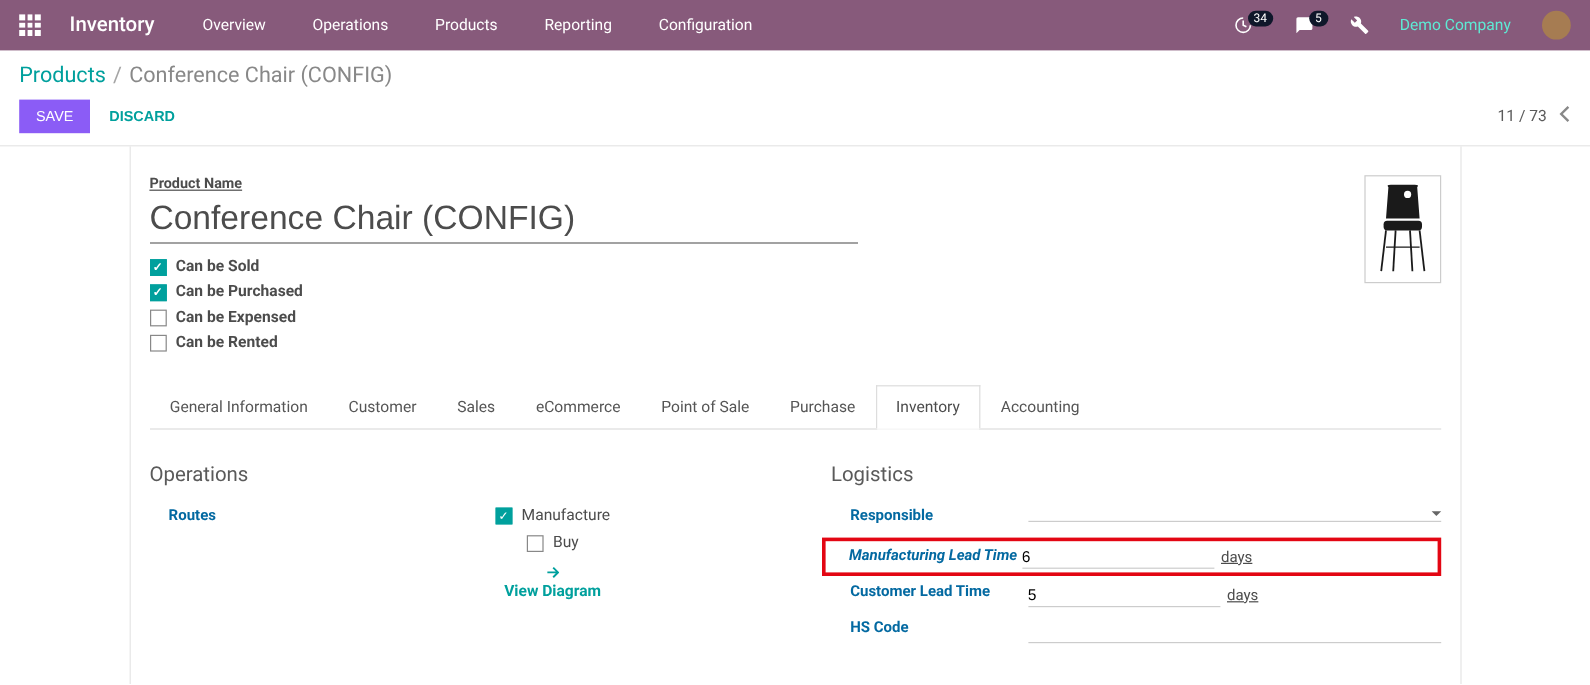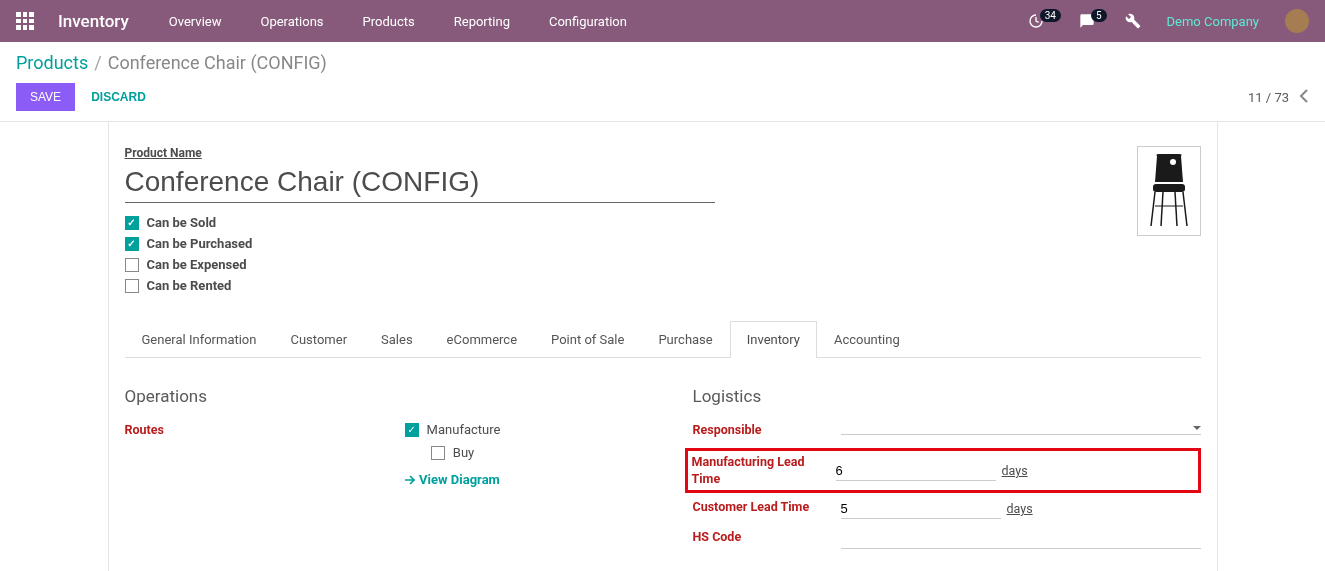--- a/index.html
+++ b/index.html
@@ -39,31 +39,31 @@
 .checkbox { width: 14px; height: 14px; border: 1px solid #888; display: flex; align-items: center; justify-content: center; cursor: pointer; }
 .checkbox.checked { background: #00a09d; border-color: #00a09d; color: #fff; font-size: 10px; }
 .tabs { display: flex; border-bottom: 1px solid #ddd; margin-top: 22px; }
 .tab { padding: 10px 16px; font-size: 13px; color: #555; cursor: pointer; border: 1px solid transparent; border-bottom: none; }
 .tab.active { border-color: #ddd; background: #fff; position: relative; color: #4c4c4c; }
 .tab.active::after { content: ""; position: absolute; left: 0; right: 0; bottom: -1px; height: 1px; background: #fff; }
 .tab-body { display: flex; gap: 60px; padding-top: 28px; }
 .col { flex: 1; }
 .section-title { font-size: 17px; color: #5a5a5a; margin-bottom: 16px; }
 .field-row { display: flex; margin-bottom: 10px; }
-.field-label { width: 148px; font-size: 12.5px; font-weight: 700; color: #b91c1c; line-height: 1.3; }
+.field-label { width: 148px; font-size: 12.5px; font-weight: 700; color: #0369a1; line-height: 1.3; margin-left: 16px; }
 .field-value { flex: 1; display: flex; align-items: center; gap: 6px; }
 .sub-list { display: flex; flex-direction: column; gap: 8px; }
 .route-row { display: flex; align-items: center; gap: 8px; font-size: 13px; color: #4c4c4c; }
-.view-diagram { color: #00a09d; font-weight: 700; font-size: 13px; cursor: pointer; display: flex; align-items: center; gap: 4px; margin-top: 4px; }
+.view-diagram { color: #00a09d; font-weight: 700; font-size: 13px; cursor: pointer; display: flex; align-items: center; gap: 4px; margin-top: 4px; flex-direction: column; }
 .input-line { border: none; border-bottom: 1px solid #ccc; font-size: 13px; padding: 2px 0; width: 160px; background: transparent; outline: none; }
 .unit { font-size: 12.5px; color: #4c4c4c; text-decoration: underline; }
 .responsible-line { border-bottom: 1px solid #ccc; flex: 1; display: flex; justify-content: flex-end; padding-bottom: 4px; }
 .caret { width: 0; height: 0; border-left: 4px solid transparent; border-right: 4px solid transparent; border-top: 4px solid #666; cursor: pointer; }
 .highlight-box { border: 3px solid #e30613; padding: 3px 10px 3px 4px; margin-left: -8px; margin-bottom: 6px; display: flex; align-items: center; }
-.highlight-box .field-label { width: 144px; }
+.highlight-box .field-label { width: 144px; font-style: italic; }
 </style>
 </head>
 <body>
 
 <div class="navbar">
   <div class="apps-icon">
     <div></div>
       <div></div>
       <div></div>
       <div></div>

